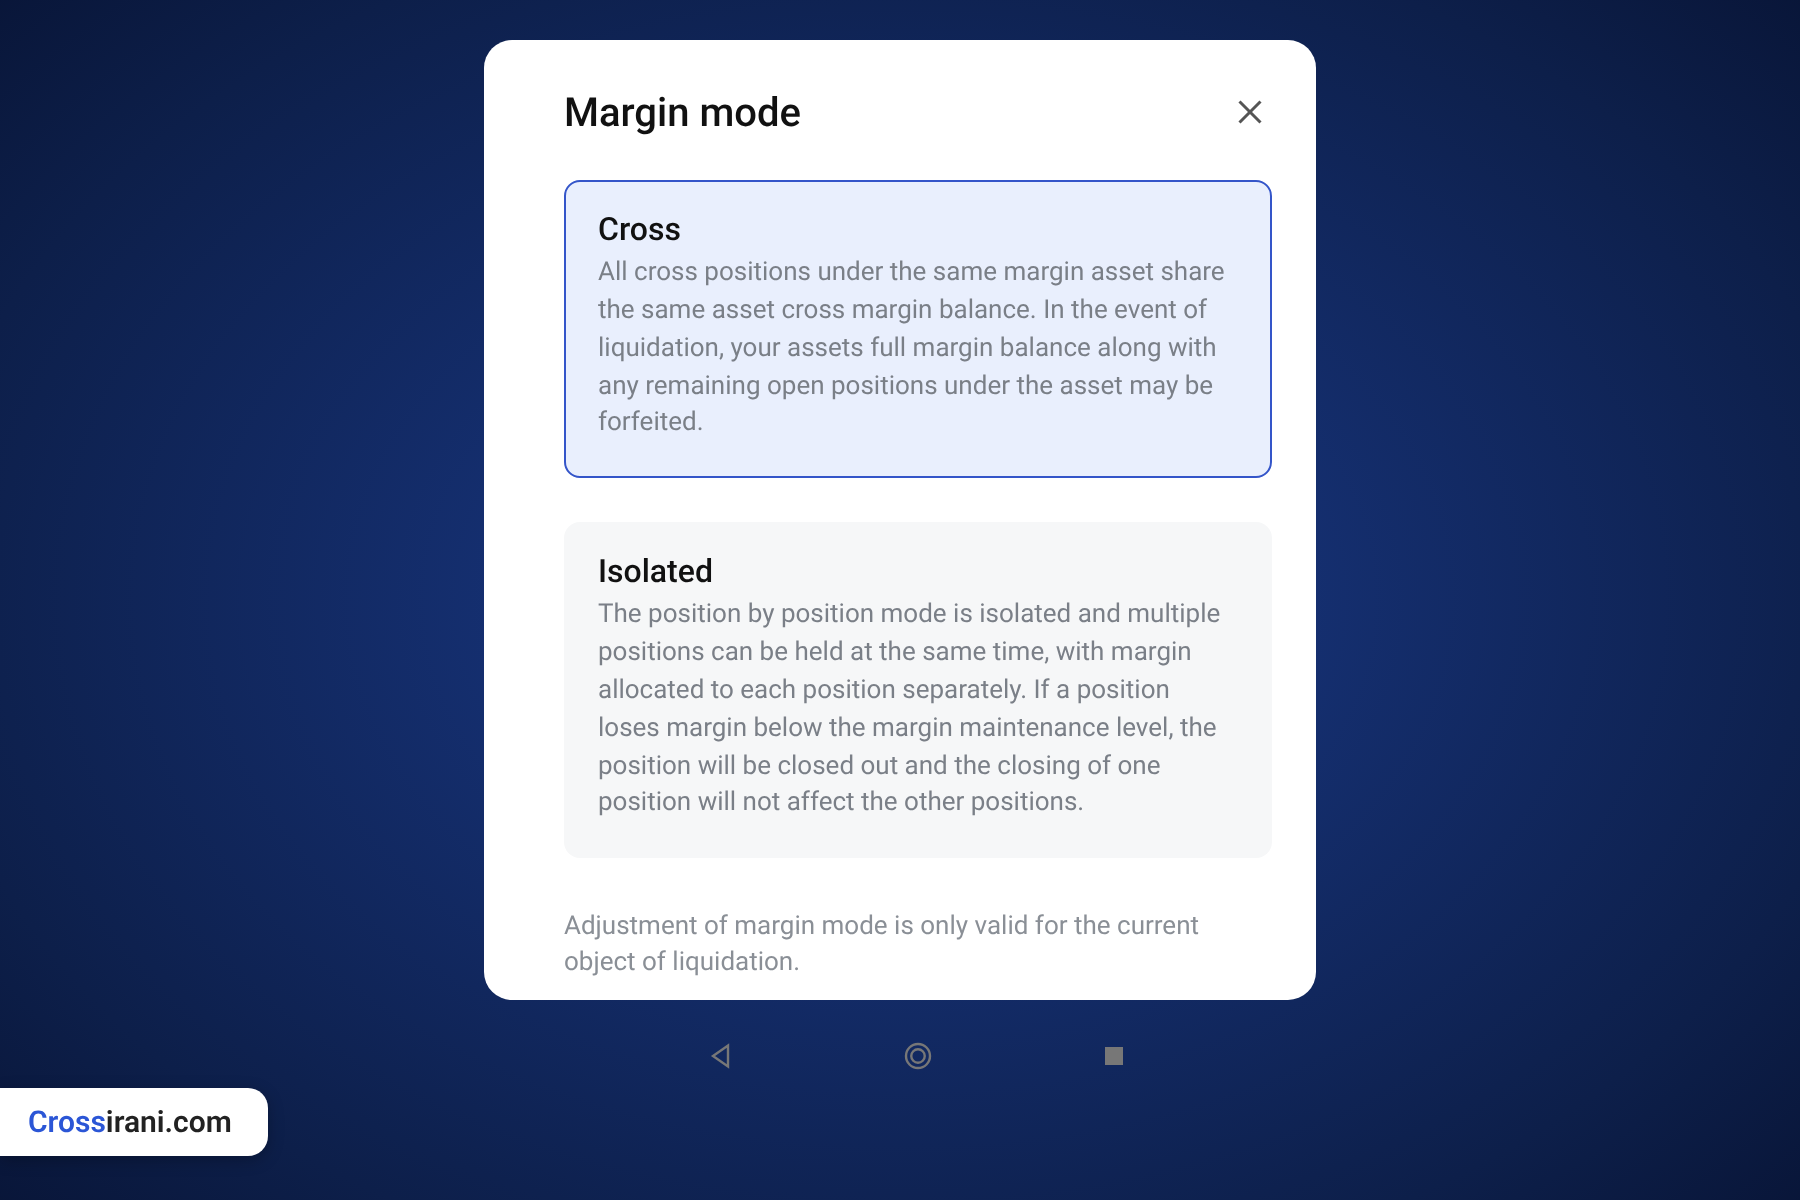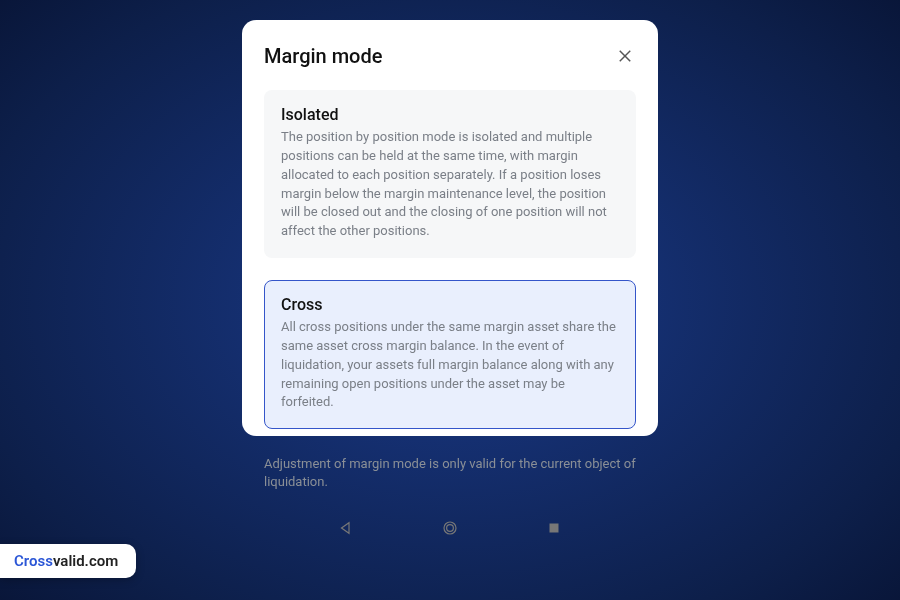--- a/index.html
+++ b/index.html
@@ -7,24 +7,24 @@
     body {
       font-family: -apple-system, BlinkMacSystemFont, "Segoe UI", Roboto, Arial, sans-serif;
       background: radial-gradient(ellipse 700px 500px at 50% 50%, #1a3a8a 0%, #0d1f4a 70%, #06102e 100%);
       position: relative;
     }
     .modal {
       position: absolute;
       left: 242px;
       top: 20px;
       width: 416px;
-      height: 416px;
+      height: 480px;
       background: #ffffff;
       border-radius: 14px;
-      padding: 24px 22px 10px 22px;
+      padding: 24px 22px 10px 40px;
       display: flex;
       flex-direction: column;
     }
     .modal-header {
       display: flex;
       justify-content: space-between;
       align-items: center;
       margin-bottom: 22px;
     }
     .modal-title {
@@ -112,28 +112,28 @@
   <div class="modal-header">
     <div class="modal-title">Margin mode</div>
     <div class="close-btn">
       <svg viewBox="0 0 24 24" fill="none" stroke="currentColor" stroke-width="2">
         <line x1="5" y1="5" x2="19" y2="19"></line>
           <line x1="19" y1="5" x2="5" y2="19"></line>
       </svg>
     </div>
   </div>
 
+  <div class="option selected">
+    <div class="option-title">Cross</div>
+    <div class="option-desc">All cross positions under the same margin asset share the same asset cross margin balance. In the event of liquidation, your assets full margin balance along with any remaining open positions under the asset may be forfeited.</div>
+  </div>
+
   <div class="option unselected">
     <div class="option-title">Isolated</div>
     <div class="option-desc">The position by position mode is isolated and multiple positions can be held at the same time, with margin allocated to each position separately. If a position loses margin below the margin maintenance level, the position will be closed out and the closing of one position will not affect the other positions.</div>
-  </div>
-
-  <div class="option selected">
-    <div class="option-title">Cross</div>
-    <div class="option-desc">All cross positions under the same margin asset share the same asset cross margin balance. In the event of liquidation, your assets full margin balance along with any remaining open positions under the asset may be forfeited.</div>
   </div>
 
   <div class="footnote">Adjustment of margin mode is only valid for the current object of liquidation.</div>
 
   <div class="nav-bar">
     <div class="nav-btn">
       <svg viewBox="0 0 24 24" fill="none" stroke="currentColor" stroke-width="1.6">
         <polygon points="16,5 16,19 6,12"></polygon>
       </svg>
     </div>
@@ -146,14 +146,14 @@
     <div class="nav-btn">
       <svg viewBox="0 0 24 24" fill="currentColor">
         <rect x="6" y="6" width="12" height="12"></rect>
       </svg>
     </div>
   </div>
 
 </div>
 
 <div class="watermark">
-  <span class="wm-accent">Cross</span><span class="wm-rest">valid.com</span>
+  <span class="wm-accent">Cross</span><span class="wm-rest">irani.com</span>
 </div>
 
 </body></html>

